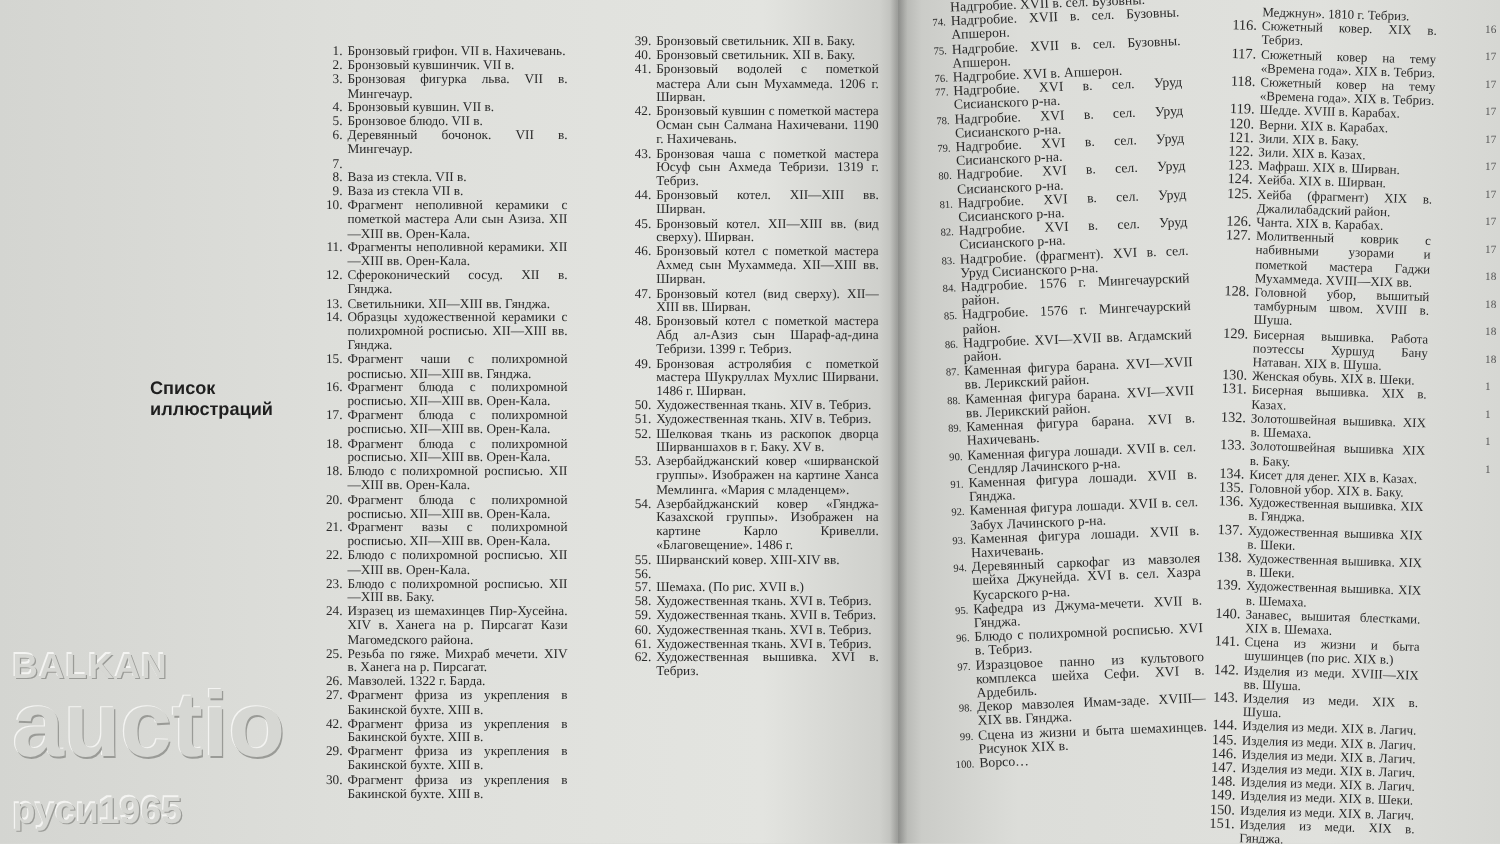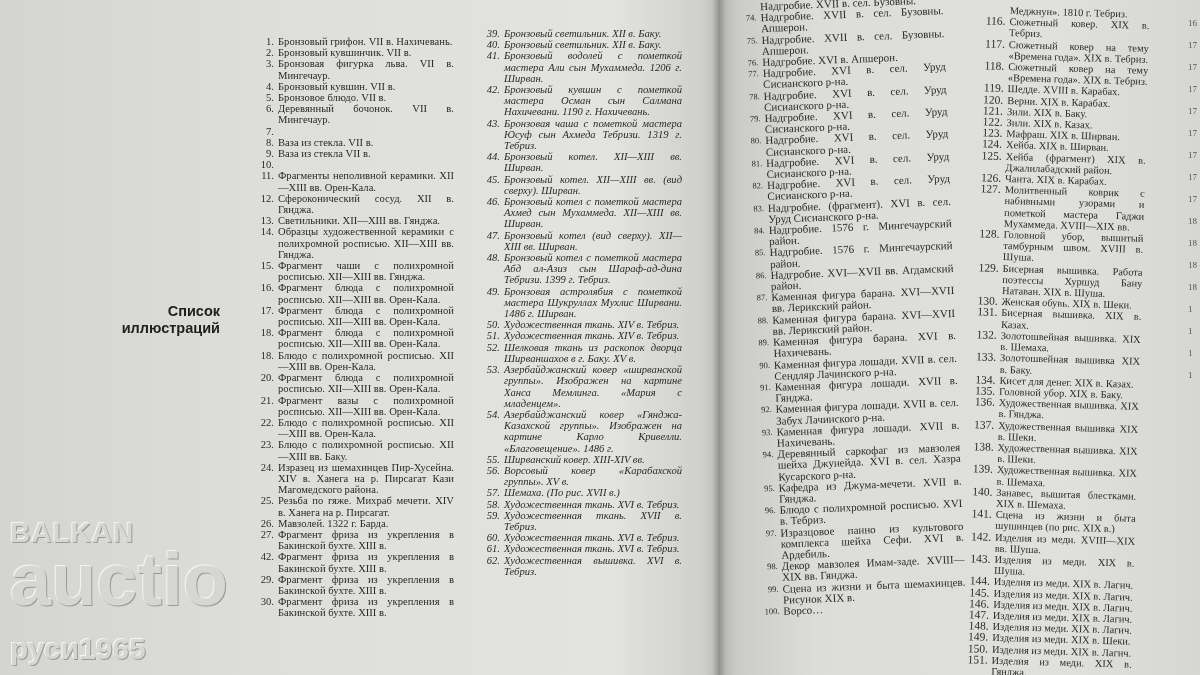--- a/index.html
+++ b/index.html
@@ -17,35 +17,35 @@
   .page-right {
     position:absolute; left:718px; top:0; width:482px; height:675px;
     background: linear-gradient(90deg, #aeafab 0%, #cbccc8 4%, #dcddd9 20%, #e0e1dd 70%, #d6d7d3 100%);
   }
   .gutter {
     position:absolute; left:712px; top:0; width:14px; height:675px;
     background: linear-gradient(90deg, rgba(0,0,0,0) 0%, rgba(0,0,0,0.18) 50%, rgba(0,0,0,0) 100%);
   }
   .heading {
     position:absolute; left:120px; top:303px; width:100px;
-    text-align:right;
+    text-align:left;
     font-family:"Liberation Sans","DejaVu Sans",sans-serif;
     font-weight:bold; font-size:14.5px; line-height:17px; color:#1f1f1f;
   }
   .col {
     position:absolute; top:0;
     font-size:10.6px; line-height:11.2px;
   }
   .col ol { list-style:none; margin:0; padding:0; }
   .item { display:flex; text-align:justify; }
   .num { flex:0 0 auto; text-align:right; padding-right:4px; }
   .txt { flex:1 1 auto; }
   .col1 { left:254px; top:36px; width:200px; }
   .col1 .num { width:20px; }
-  .col2 { left:472px; top:28px; width:210px;font-style:italic; }
+  .col2 { left:493px; top:28px; width:210px; }
   .col2 .num { width:28px; }
   .col3 { left:738px; top:2px; width:205px; transform: rotate(-2.2deg); transform-origin: 0 0; }
   .col3 .num { width:18px; font-size:8.5px; }
   .col3 .txt { font-size:11px; }
   .col4 { left:972px; top:4px; width:178px; transform: rotate(1.6deg); transform-origin: 0 0; font-size:10.4px; }
   .col4 .num { width:34px; font-size:11.5px; }
   .col5 { left:1188px; top:18px; width:20px; font-size:9px; line-height:11px; color:#555; }
   .col5 div { margin-bottom:11px; }
   .watermark {
     position:absolute; left:10px; top:518px;
@@ -103,20 +103,21 @@
         <li class="item">
           <span class="num">8.</span>
           <span class="txt">Ваза из стекла. VII в.</span>
         </li>
         <li class="item">
           <span class="num">9.</span>
           <span class="txt">Ваза из стекла VII в.</span>
         </li>
         <li class="item">
           <span class="num">10.</span>
+          <span class="txt">Фрагмент неполивной керамики с пометкой мастера Али сын Азиза. XII—XIII вв. Орен-Кала.</span>
         </li>
         <li class="item">
           <span class="num">11.</span>
           <span class="txt">Фрагменты неполивной керамики. XII—XIII вв. Орен-Кала.</span>
         </li>
         <li class="item">
           <span class="num">12.</span>
           <span class="txt">Сфероконический сосуд. XII в. Гянджа.</span>
         </li>
         <li class="item">
@@ -258,21 +259,20 @@
         <li class="item">
           <span class="num">54.</span>
           <span class="txt">Азербайджанский ковер «Гянджа-Казахской группы». Изображен на картине Карло Кривелли. «Благовещение». 1486 г.</span>
         </li>
         <li class="item">
           <span class="num">55.</span>
           <span class="txt">Ширванский ковер. XIII-XIV вв.</span>
         </li>
         <li class="item">
           <span class="num">56.</span>
-          <span class="txt">Ворсовый ковер «Карабахской группы». XV в.</span>
         </li>
         <li class="item">
           <span class="num">57.</span>
           <span class="txt">Шемаха. (По рис. XVII в.)</span>
         </li>
         <li class="item">
           <span class="num">58.</span>
           <span class="txt">Художественная ткань. XVI в. Тебриз.</span>
         </li>
         <li class="item">

